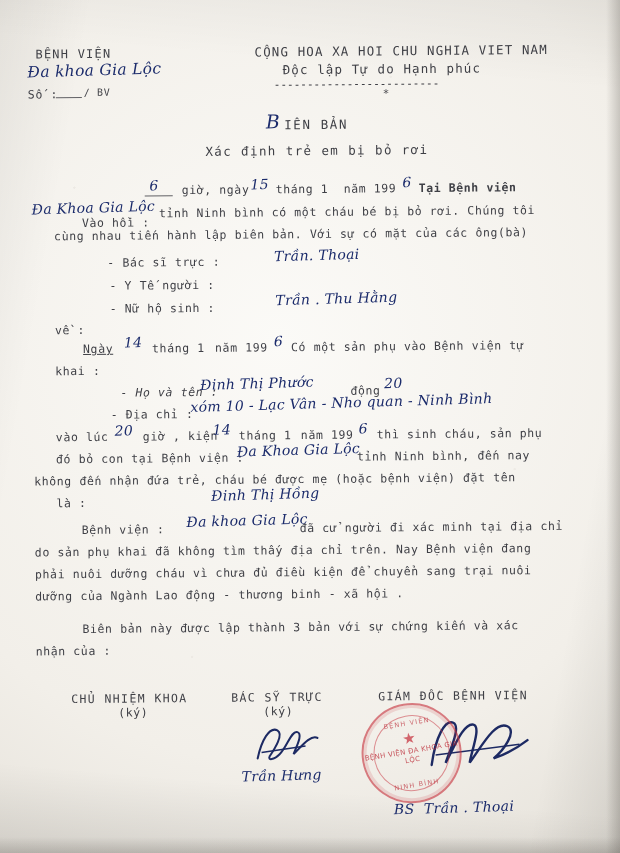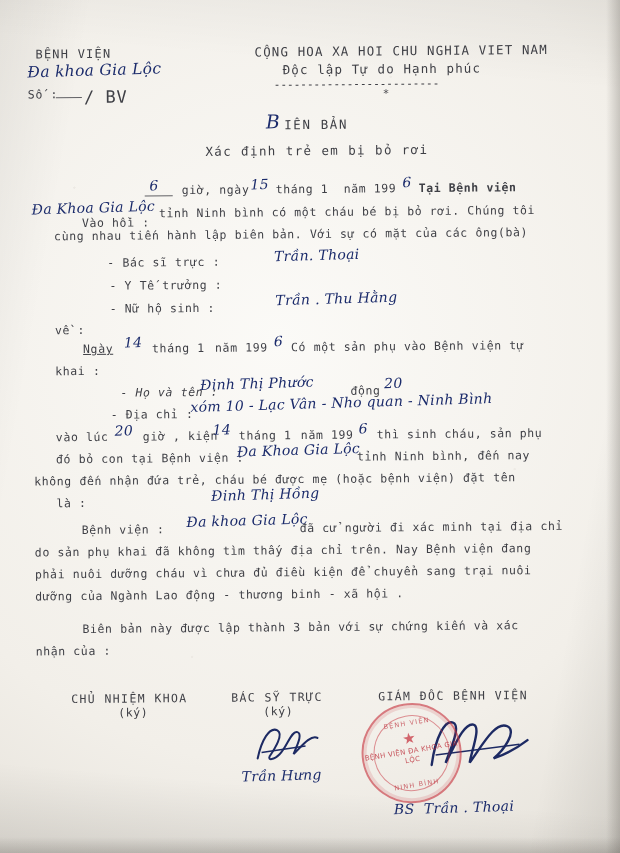--- a/index.html
+++ b/index.html
@@ -162,21 +162,21 @@
 <div id="page">
   <div class="paper"></div>
 
   <div class="doc">
 
     <div class="t typed" style="left:38px; top:45px; font-size:12px; letter-spacing:1.2px;">BỆNH VIỆN</div>
 
     <div class="t hand lg" style="left:30px; top:61px;">Đa khoa Gia Lộc</div>
 
     <div class="t typed" style="left:30px; top:85px; font-size:11.5px;">Số :</div>
-    <div class="t typed" style="left:86px; top:85px; font-size:17px;">/ BV</div>
+    <div class="t typed" style="left:86px; top:85px; font-size:10px;">/ BV</div>
     <div class="rule" style="left:58px; top:95px; width:26px;"></div>
     <div class="t hand sm" style="left:60px; top:80px;"></div>
 
     <div class="t typed lg" style="left:257px; top:44px; letter-spacing:1.1px;">CỘNG HOA XA HOI CHU NGHIA VIET NAM</div>
     <div class="t typed lg" style="left:285px; top:62px; letter-spacing:1.1px;">Độc lập Tự do Hạnh phúc</div>
     <div class="t typed" style="left:276px; top:78px; font-size:11px; letter-spacing:0px;">-------------------------</div>
     <div class="t typed star" style="left:385px; top:88px;">*</div>
 
     <div class="t hand lg" style="left:268px; top:110px; font-size:19px;">B</div>
     <div class="t typed lg" style="left:286px; top:117px; letter-spacing:1.6px;">IÊN BẢN</div>
@@ -193,21 +193,21 @@
     <div class="t typed" style="left:420px; top:182px;font-weight:bold;">Tại Bệnh viện</div>
 
     <div class="t hand" style="left:33px; top:199px;">Đa Khoa Gia Lộc</div>
     <div class="t typed" style="left:160px; top:205px;">tỉnh Ninh bình có một cháu bé bị bỏ rơi. Chúng tôi</div>
 
     <div class="t typed" style="left:55px; top:227px;">cùng nhau tiến hành lập biên bản. Với sự có mặt của các ông(bà)</div>
 
     <div class="t typed" style="left:108px; top:254px;">- Bác sĩ trực :</div>
     <div class="t hand" style="left:275px; top:248px;">Trần. Thoại</div>
 
-    <div class="t typed" style="left:110px; top:277px;">- Y Tế trưởng :</div>
+    <div class="t typed" style="left:110px; top:277px;">- Y Tế người :</div>
 
     <div class="t typed" style="left:110px; top:300px;">- Nữ hộ sinh :</div>
     <div class="t hand" style="left:276px; top:292px;">Trần . Thu Hằng</div>
 
     <div class="t typed" style="left:55px; top:321px;">về :</div>
 
     <div class="t typed" style="left:83px; top:340px;text-decoration:underline;">Ngày</div>
     <div class="t hand" style="left:124px; top:333px;">14</div>
     <div class="t typed" style="left:152px; top:340px;">tháng 1</div>
     <div class="t typed" style="left:215px; top:340px;">năm 199</div>

